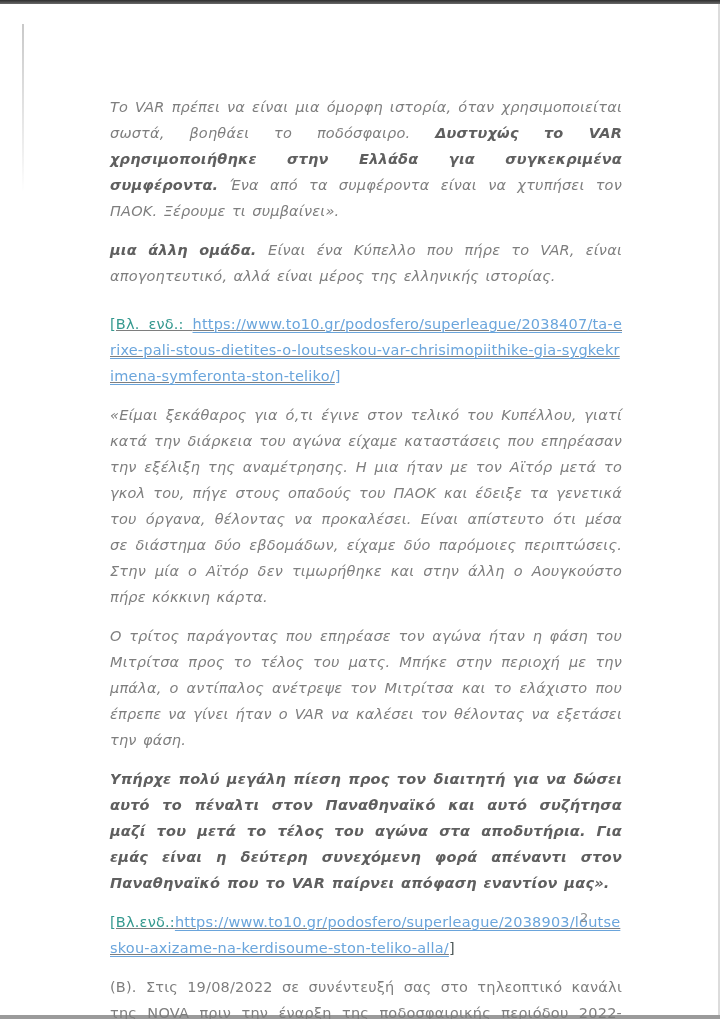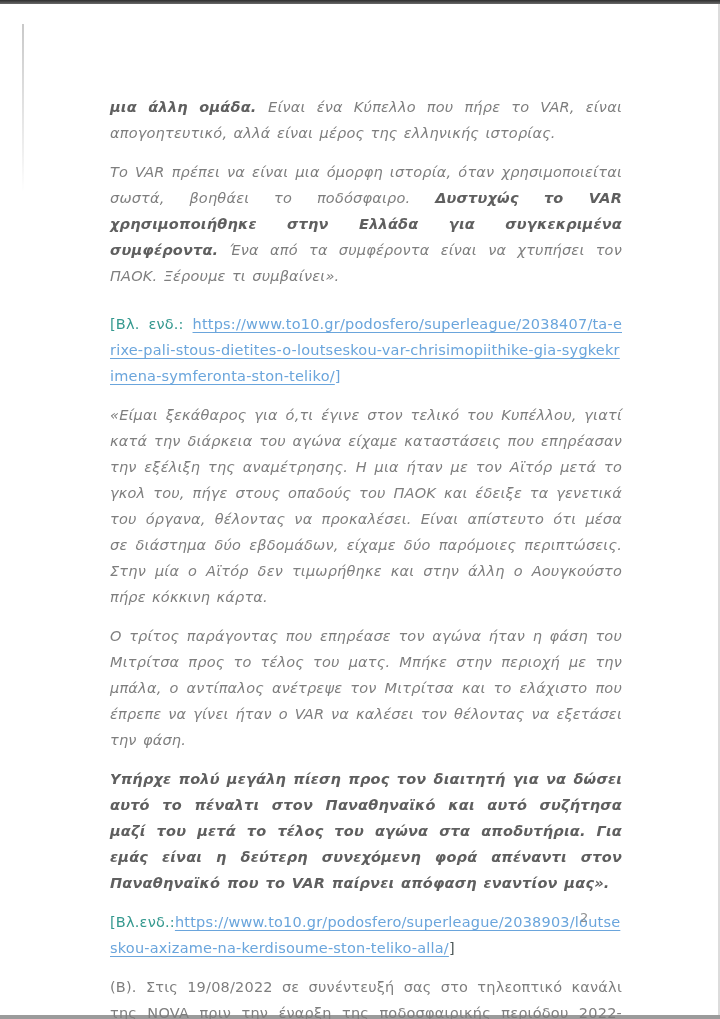--- a/index.html
+++ b/index.html
@@ -47,21 +47,21 @@
     margin: 0 0 13px 0;
     text-align: justify;
     font-size: 14.5px;
     line-height: 26px;
     letter-spacing: 0.2px;
     word-spacing: 1.5px;
     color: var(--body_text, #7e7e7e);
   }
   .para.quote { font-style: italic; }
   .para.question { font-style: normal; color: var(--body_text, #7e7e7e); }
-  .para.reference { font-style: normal; }
+  .para.reference { font-style: normal; text-decoration: underline; }
   .para.ref-extra-gap { margin-top: 22px; }
   .run-regular { color: inherit; }
   .run-bold { font-weight: bold; color: var(--bold_text, #5f5f5f); }
   .run-bracket { color: var(--reference_label, #35998f); }
   .run-bracket-end { color: var(--accent_dark, #4f5a5a); }
   .run-link {
     color: var(--link, #6aa5dc);
     text-decoration: underline;
     text-decoration-thickness: 1px;
     text-underline-offset: 3px;
@@ -87,22 +87,22 @@
 <body>
 
 <div class="page">
   <div class="scan-edge-top"></div>
   <div class="scan-fold-line"></div>
   <div class="scan-edge-right"></div>
   <div class="scan-edge-bottom"></div>
 
   <div class="content">
 
-  <p class="para quote"><span class="run-bold">μια άλλη ομάδα. </span><span class="run-regular">Είναι ένα Κύπελλο που πήρε το VAR, είναι απογοητευτικό, αλλά είναι μέρος της ελληνικής ιστορίας.</span></p>
-      <p class="para quote"><span class="run-regular">Το VAR πρέπει να είναι μια όμορφη ιστορία, όταν χρησιμοποιείται σωστά, βοηθάει το ποδόσφαιρο. </span><span class="run-bold">Δυστυχώς το VAR χρησιμοποιήθηκε στην Ελλάδα για συγκεκριμένα συμφέροντα.</span><span class="run-regular"> Ένα από τα συμφέροντα είναι να χτυπήσει τον ΠΑΟΚ. Ξέρουμε τι συμβαίνει».</span></p>
+  <p class="para quote"><span class="run-regular">Το VAR πρέπει να είναι μια όμορφη ιστορία, όταν χρησιμοποιείται σωστά, βοηθάει το ποδόσφαιρο. </span><span class="run-bold">Δυστυχώς το VAR χρησιμοποιήθηκε στην Ελλάδα για συγκεκριμένα συμφέροντα.</span><span class="run-regular"> Ένα από τα συμφέροντα είναι να χτυπήσει τον ΠΑΟΚ. Ξέρουμε τι συμβαίνει».</span></p>
+      <p class="para quote"><span class="run-bold">μια άλλη ομάδα. </span><span class="run-regular">Είναι ένα Κύπελλο που πήρε το VAR, είναι απογοητευτικό, αλλά είναι μέρος της ελληνικής ιστορίας.</span></p>
       <p class="para reference ref-extra-gap"><span class="run-bracket">[Βλ. ενδ.: </span><a class="run-link">https://www.to10.gr/podosfero/superleague/2038407/ta-erixe-pali-stous-dietites-o-loutseskou-var-chrisimopiithike-gia-sygkekrimena-symferonta-ston-teliko/</a><span class="run-link-end">]</span></p>
       <p class="para quote"><span class="run-regular">«Είμαι ξεκάθαρος για ό,τι έγινε στον τελικό του Κυπέλλου, γιατί κατά την διάρκεια του αγώνα είχαμε καταστάσεις που επηρέασαν την εξέλιξη της αναμέτρησης. Η μια ήταν με τον Αϊτόρ μετά το γκολ του, πήγε στους οπαδούς του ΠΑΟΚ και έδειξε τα γενετικά του όργανα, θέλοντας να προκαλέσει. Είναι απίστευτο ότι μέσα σε διάστημα δύο εβδομάδων, είχαμε δύο παρόμοιες περιπτώσεις. Στην μία ο Αϊτόρ δεν τιμωρήθηκε και στην άλλη ο Αουγκούστο πήρε κόκκινη κάρτα.</span></p>
       <p class="para quote"><span class="run-regular">Ο τρίτος παράγοντας που επηρέασε τον αγώνα ήταν η φάση του Μιτρίτσα προς το τέλος του ματς. Μπήκε στην περιοχή με την μπάλα, ο αντίπαλος ανέτρεψε τον Μιτρίτσα και το ελάχιστο που έπρεπε να γίνει ήταν ο VAR να καλέσει τον θέλοντας να εξετάσει την φάση.</span></p>
       <p class="para quote"><span class="run-bold">Υπήρχε πολύ μεγάλη πίεση προς τον διαιτητή για να δώσει αυτό το πέναλτι στον Παναθηναϊκό και αυτό συζήτησα μαζί του μετά το τέλος του αγώνα στα αποδυτήρια. Για εμάς είναι η δεύτερη συνεχόμενη φορά απέναντι στον Παναθηναϊκό που το VAR παίρνει απόφαση εναντίον μας».</span></p>
       <p class="para reference"><span class="run-bracket">[Βλ.ενδ.:</span><a class="run-link">https://www.to10.gr/podosfero/superleague/2038903/loutseskou-axizame-na-kerdisoume-ston-teliko-alla/</a><span class="run-bracket-end">]</span></p>
       <p class="para question"><span class="run-regular">(Β). Στις 19/08/2022 σε συνέντευξή σας στο τηλεοπτικό κανάλι της NOVA πριν την έναρξη της ποδοσφαιρικής περιόδου 2022-2023 και συγκεκριμένα μία</span></p>
     </div>
 
   <div class="page-number">2</div>
 </div>

